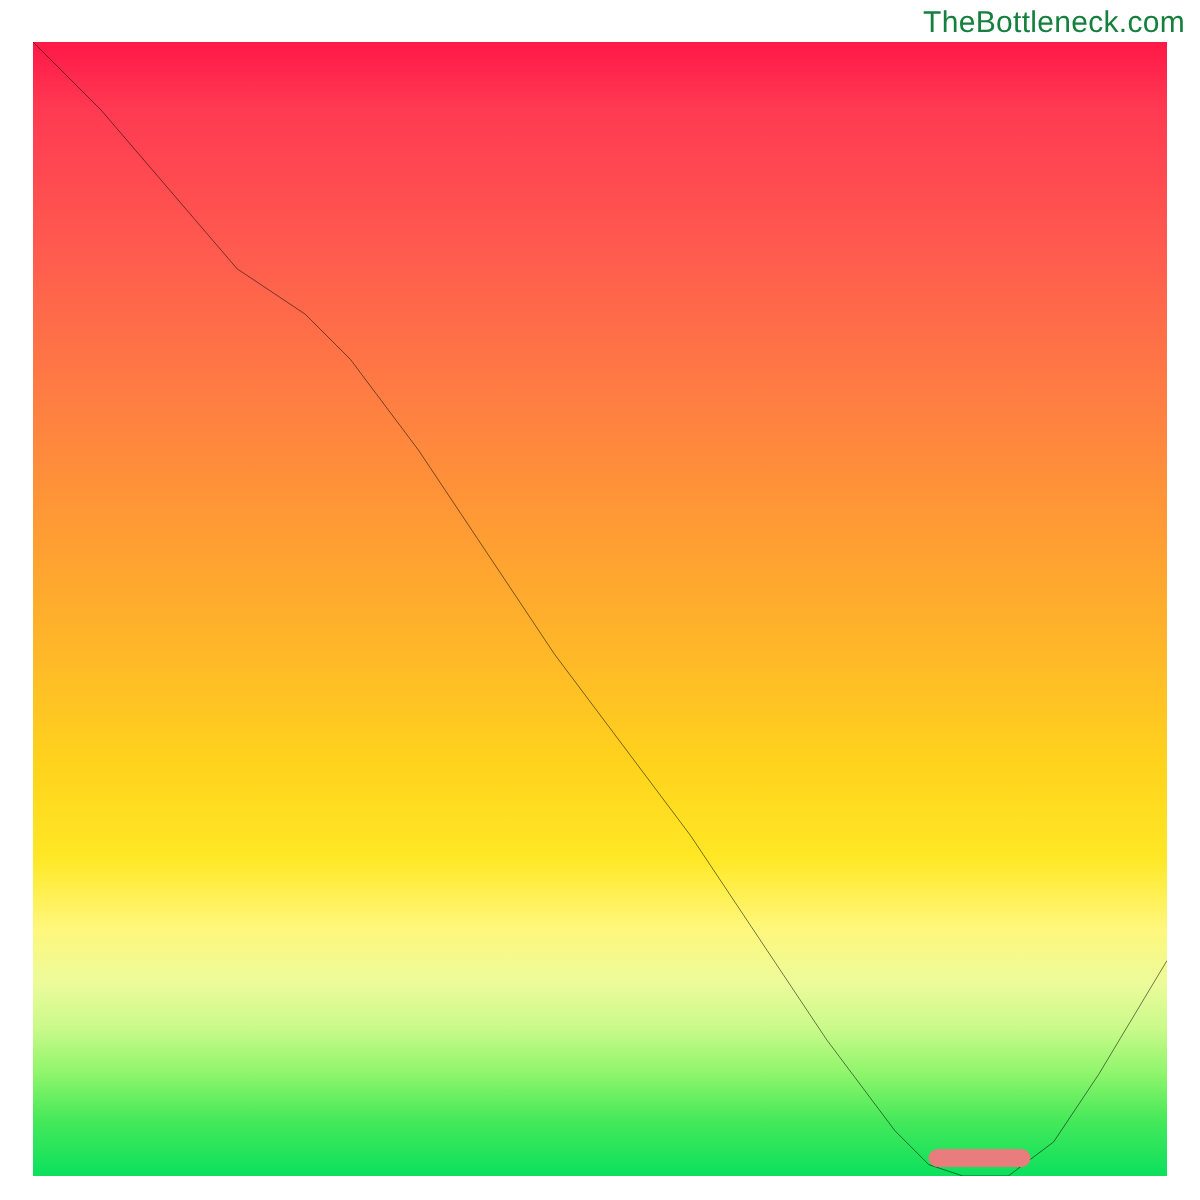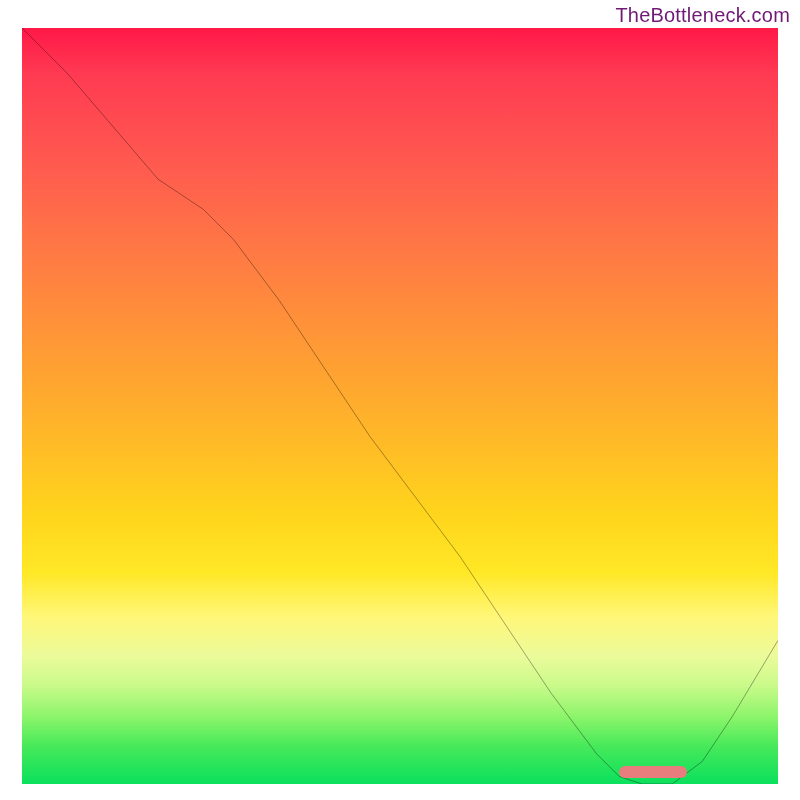--- a/index.html
+++ b/index.html
@@ -12,21 +12,21 @@
   }
   .wrap {
     position: relative;
     width: 800px;
     height: 800px;
   }
   .watermark {
     position: absolute;
     top: 4px;
     right: 10px;
-    color: #701a75;
+    color: #15803d;
     font-size: 20px;
     font-weight: 500;
     letter-spacing: 0.2px;
   }
   .plot {
     position: absolute;
     left: 22px;
     top: 28px;
     width: 756px;
     height: 756px;

